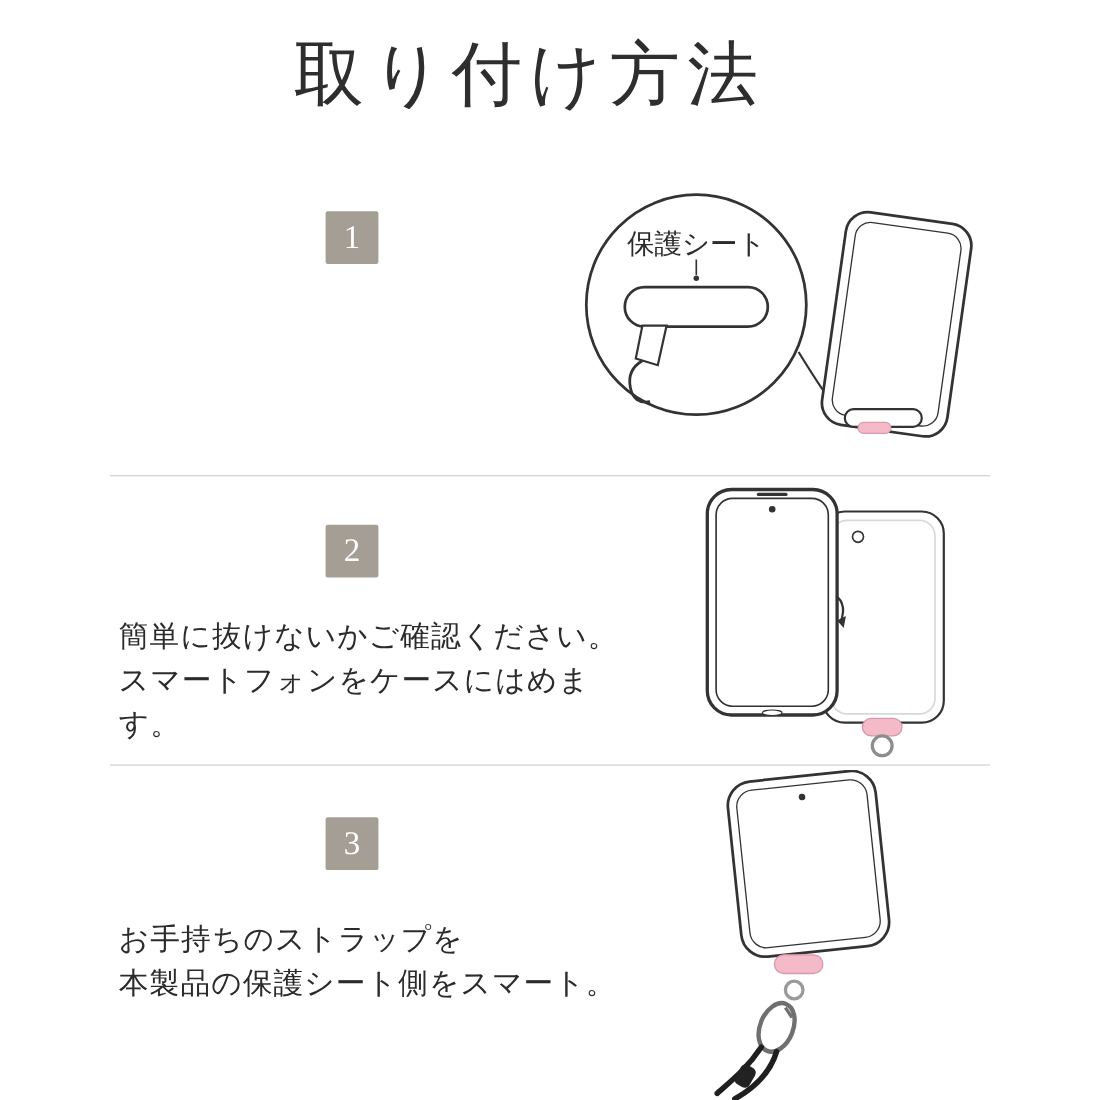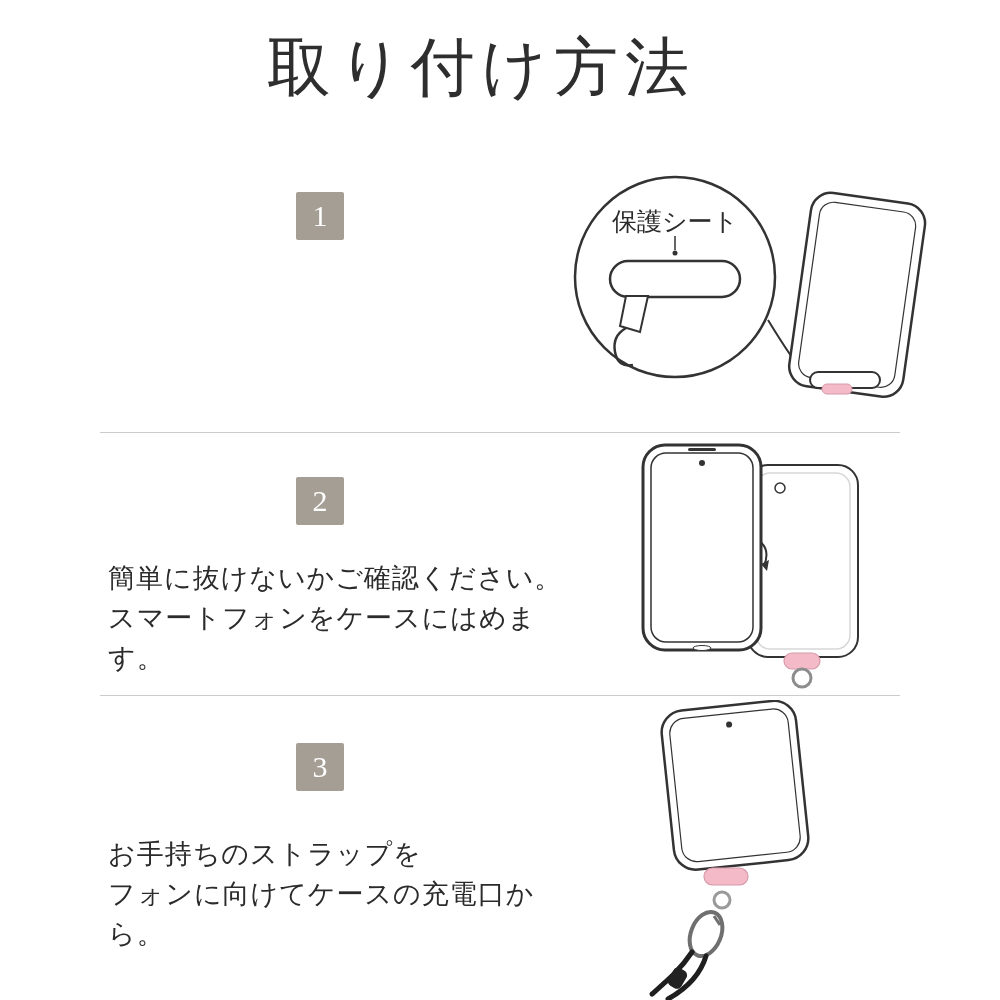--- a/index.html
+++ b/index.html
@@ -30,21 +30,21 @@
 </head>
 <body>
 
 <div id="canvas">
 
   <div class="title">取り付け方法</div>
 
   <div class="badge" style="left:296px;top:192px;">1</div>
 
 
-  <div class="illus" style="left:560px;top:162px;width:430px;height:268px;text-decoration:underline;">
+  <div class="illus" style="left:518px;top:162px;width:430px;height:268px;text-decoration:underline;">
     <svg width="430" height="268" viewBox="0 0 430 268">
 
       <path d="M208,158 Q258,240 264,222" fill="none" stroke="#333" stroke-width="2"></path>
 
       <g transform="rotate(8 295 130)">
         <rect x="240" y="35" width="115" height="195" rx="20" fill="#ffffff" stroke="#333" stroke-width="2.5"></rect>
         <rect x="249" y="44" width="97" height="177" rx="14" fill="none" stroke="#333" stroke-width="1.2"></rect>
       </g>
 
       <rect x="250" y="210" width="70" height="16" rx="8" fill="#ffffff" stroke="#333" stroke-width="2"></rect>
@@ -95,21 +95,21 @@
       </g>
     </svg>
   </div>
 
   <div class="divider" style="top:695px;"></div>
 
   <div class="badge" style="left:296px;top:743px;">3</div>
 
   <div class="step-text" style="top:834px;width:480px;font-family:Liberation Serif, serif;">
     <span>お手持ちのストラップを</span>
-    <span>フォンに向けてケースの充電口から。</span>
+    <span>本製品の保護シート側をスマート。</span>
   </div>
 
   <div class="illus" style="left:610px;top:700px;width:260px;height:300px;">
     <svg width="260" height="300" viewBox="0 0 260 300">
 
       <g transform="rotate(-6 128 90)">
         <rect x="58" y="5" width="135" height="160" rx="22" fill="#ffffff" stroke="#333" stroke-width="2.5"></rect>
         <rect x="66" y="13" width="119" height="144" rx="15" fill="none" stroke="#333" stroke-width="1.2"></rect>
         <circle cx="126" cy="24" r="3" fill="#333"></circle>
       </g>

